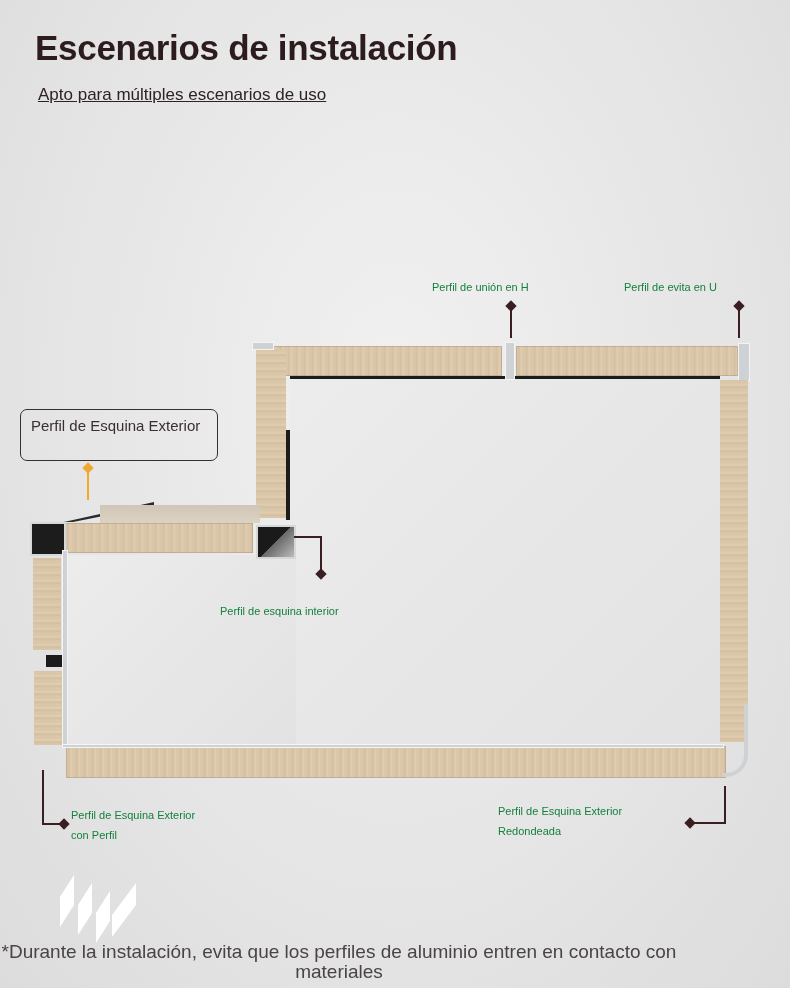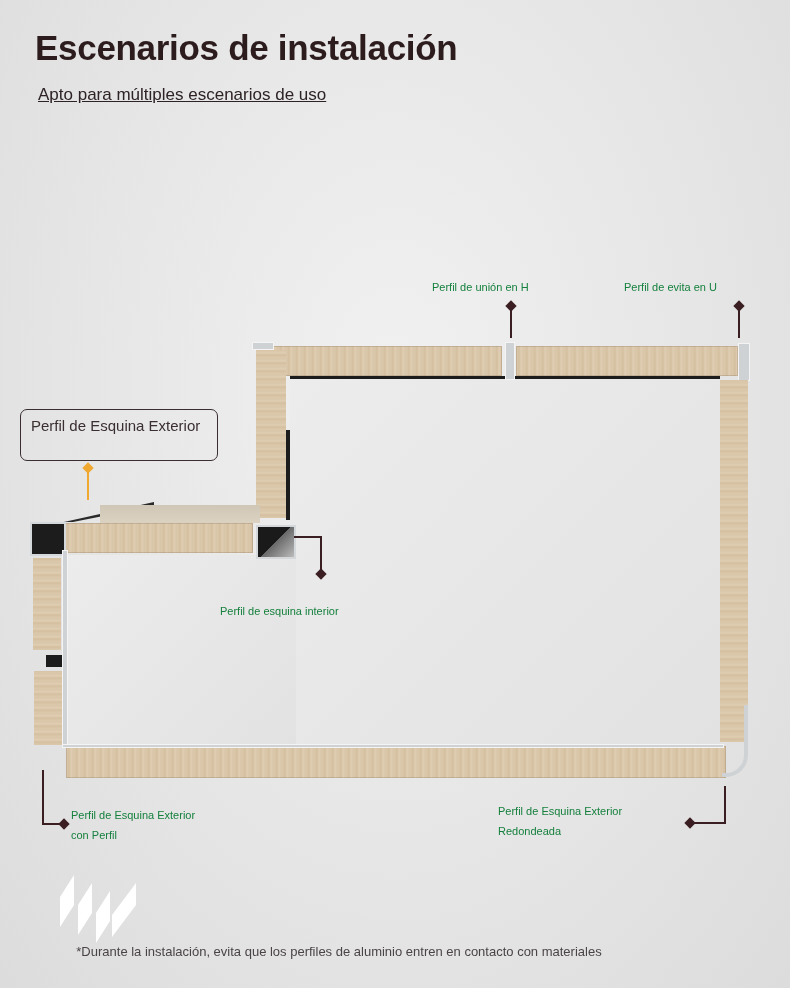--- a/index.html
+++ b/index.html
@@ -10,21 +10,21 @@
   .subtitle{position:absolute;left:38px;top:85px;font-size:17px;color:#2d2224;text-decoration:underline;}
   .label{position:absolute;font-size:11px;color:#15803d;line-height:20px;white-space:nowrap;}
   .box-label{position:absolute;left:20px;top:409px;width:198px;height:52px;border:1.2px solid #3a2e30;border-radius:7px;box-sizing:border-box;padding:6px 10px;font-size:15px;line-height:20px;color:#3a2e30;}
   .line{position:absolute;background:#3a1e22;}
   .diamond{position:absolute;width:8px;height:8px;background:#3a1e22;transform:rotate(45deg);}
   .wood{position:absolute;background:repeating-linear-gradient(90deg,#dcc9ad 0px,#d4bf9f 3px,#e0ceb3 5px,#d8c4a6 8px);box-shadow:inset 0 0 0 1px rgba(120,100,80,0.25);}
   .woodv{position:absolute;background:repeating-linear-gradient(0deg,#dcc9ad 0px,#d4bf9f 3px,#e0ceb3 5px,#d8c4a6 8px);}
   .alu{position:absolute;background:#cfd2d4;border:1px solid #f4f4f4;}
   .dark{position:absolute;background:#1c1c1c;}
   .panel{position:absolute;background:linear-gradient(135deg,#ececec,#e2e2e2);}
-  .footer{position:absolute;left:0;width:678px;top:942px;text-align:center;font-size:13px;line-height:20px;color:#4a4446;}
+  .footer{position:absolute;left:0;width:678px;top:942px;text-align:center;font-size:19px;line-height:20px;color:#4a4446;}
   .logo{position:absolute;left:58px;top:875px;}
 </style>
 </head>
 <body>
 
 <div class="title">Escenarios de instalación</div>
 <div class="subtitle">Apto para múltiples escenarios de uso</div>
 
 <div>
 

